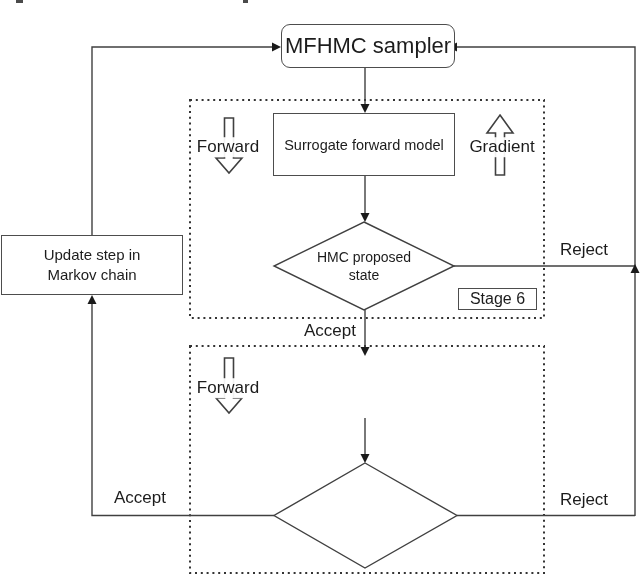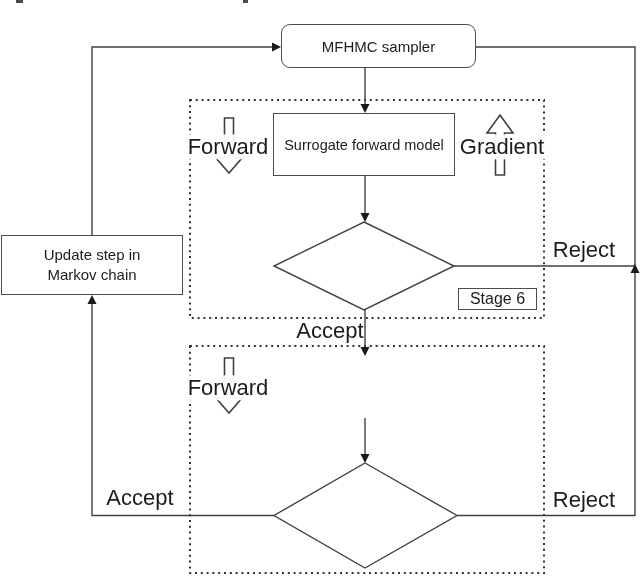--- a/index.html
+++ b/index.html
@@ -23,21 +23,21 @@
     position:absolute;background:#ffffff;border:1.6px solid var(--border);
     display:flex;align-items:center;justify-content:center;text-align:center;
     box-sizing:border-box;white-space:pre-line;
   }
   .rounded{border-radius:9px;}
   .dtext{
     position:absolute;display:flex;align-items:center;justify-content:center;
     text-align:center;white-space:pre-line;font-size:14px;line-height:18px;
   }
   .elabel{
-    position:absolute;transform:translate(-50%,-50%);font-size:22px;line-height:1.15;
+    position:absolute;transform:translate(-50%,-50%);font-size:17px;line-height:1.15;
     background:rgba(255,255,255,0.93);padding:0 2px;white-space:nowrap;
   }
   .stagebox{font-size:16px;border-width:1.4px;}
   .artifact{position:absolute;background:#4a4a4a;}
 </style>
 </head>
 <body>
 
 <div class="canvas">
 
@@ -76,28 +76,30 @@
     <path class="edge" d="M457 515.5 H635"></path>
 
     <path class="diamond" d="M364 222 L454 266 L364 310 L274 266 Z"></path>
     <path class="diamond" d="M365 463 L457 515.5 L365 568 L274 515.5 Z"></path>
 
     <path class="blockarrow" d="M224.5 118 H233.5 V158 H242 L229 173 L216 158 H224.5 Z"></path>
     <path class="blockarrow" d="M500 115 L513 133 H504.5 V175 H495.5 V133 H487 Z"></path>
     <path class="blockarrow" d="M224.5 358 H233.5 V398 H242 L229 413 L216 398 H224.5 Z"></path>
   </svg>
 
-  <div class="node rounded" style="left:281px;top:24px;width:195px;height:44px;font-size:15px;">MFHMC sampler</div>
+  <div class="node rounded" style="left:281px;top:24px;width:174px;height:44px;font-size:22px;">MFHMC sampler</div>
 
   <div class="node" style="left:273px;top:113px;width:182px;height:63px;font-size:14.5px;">Surrogate forward model</div>
 
   <div class="node" style="left:1px;top:235px;width:182px;height:60px;font-size:15px;line-height:20px;">Update step in
 Markov chain</div>
 
 
+  <div class="dtext" style="left:274px;top:238px;width:180px;height:56px;">HMC proposed
+state</div>
 
 
   <div class="node stagebox" style="left:458px;top:288px;width:79px;height:22px;">Stage 6</div>
 
 
   <div class="elabel" style="left:228px;top:147px;">Forward</div>
 
   <div class="elabel" style="left:502px;top:147px;text-align:right;">Gradient</div>
 
   <div class="elabel" style="left:228px;top:388px;">Forward</div>

